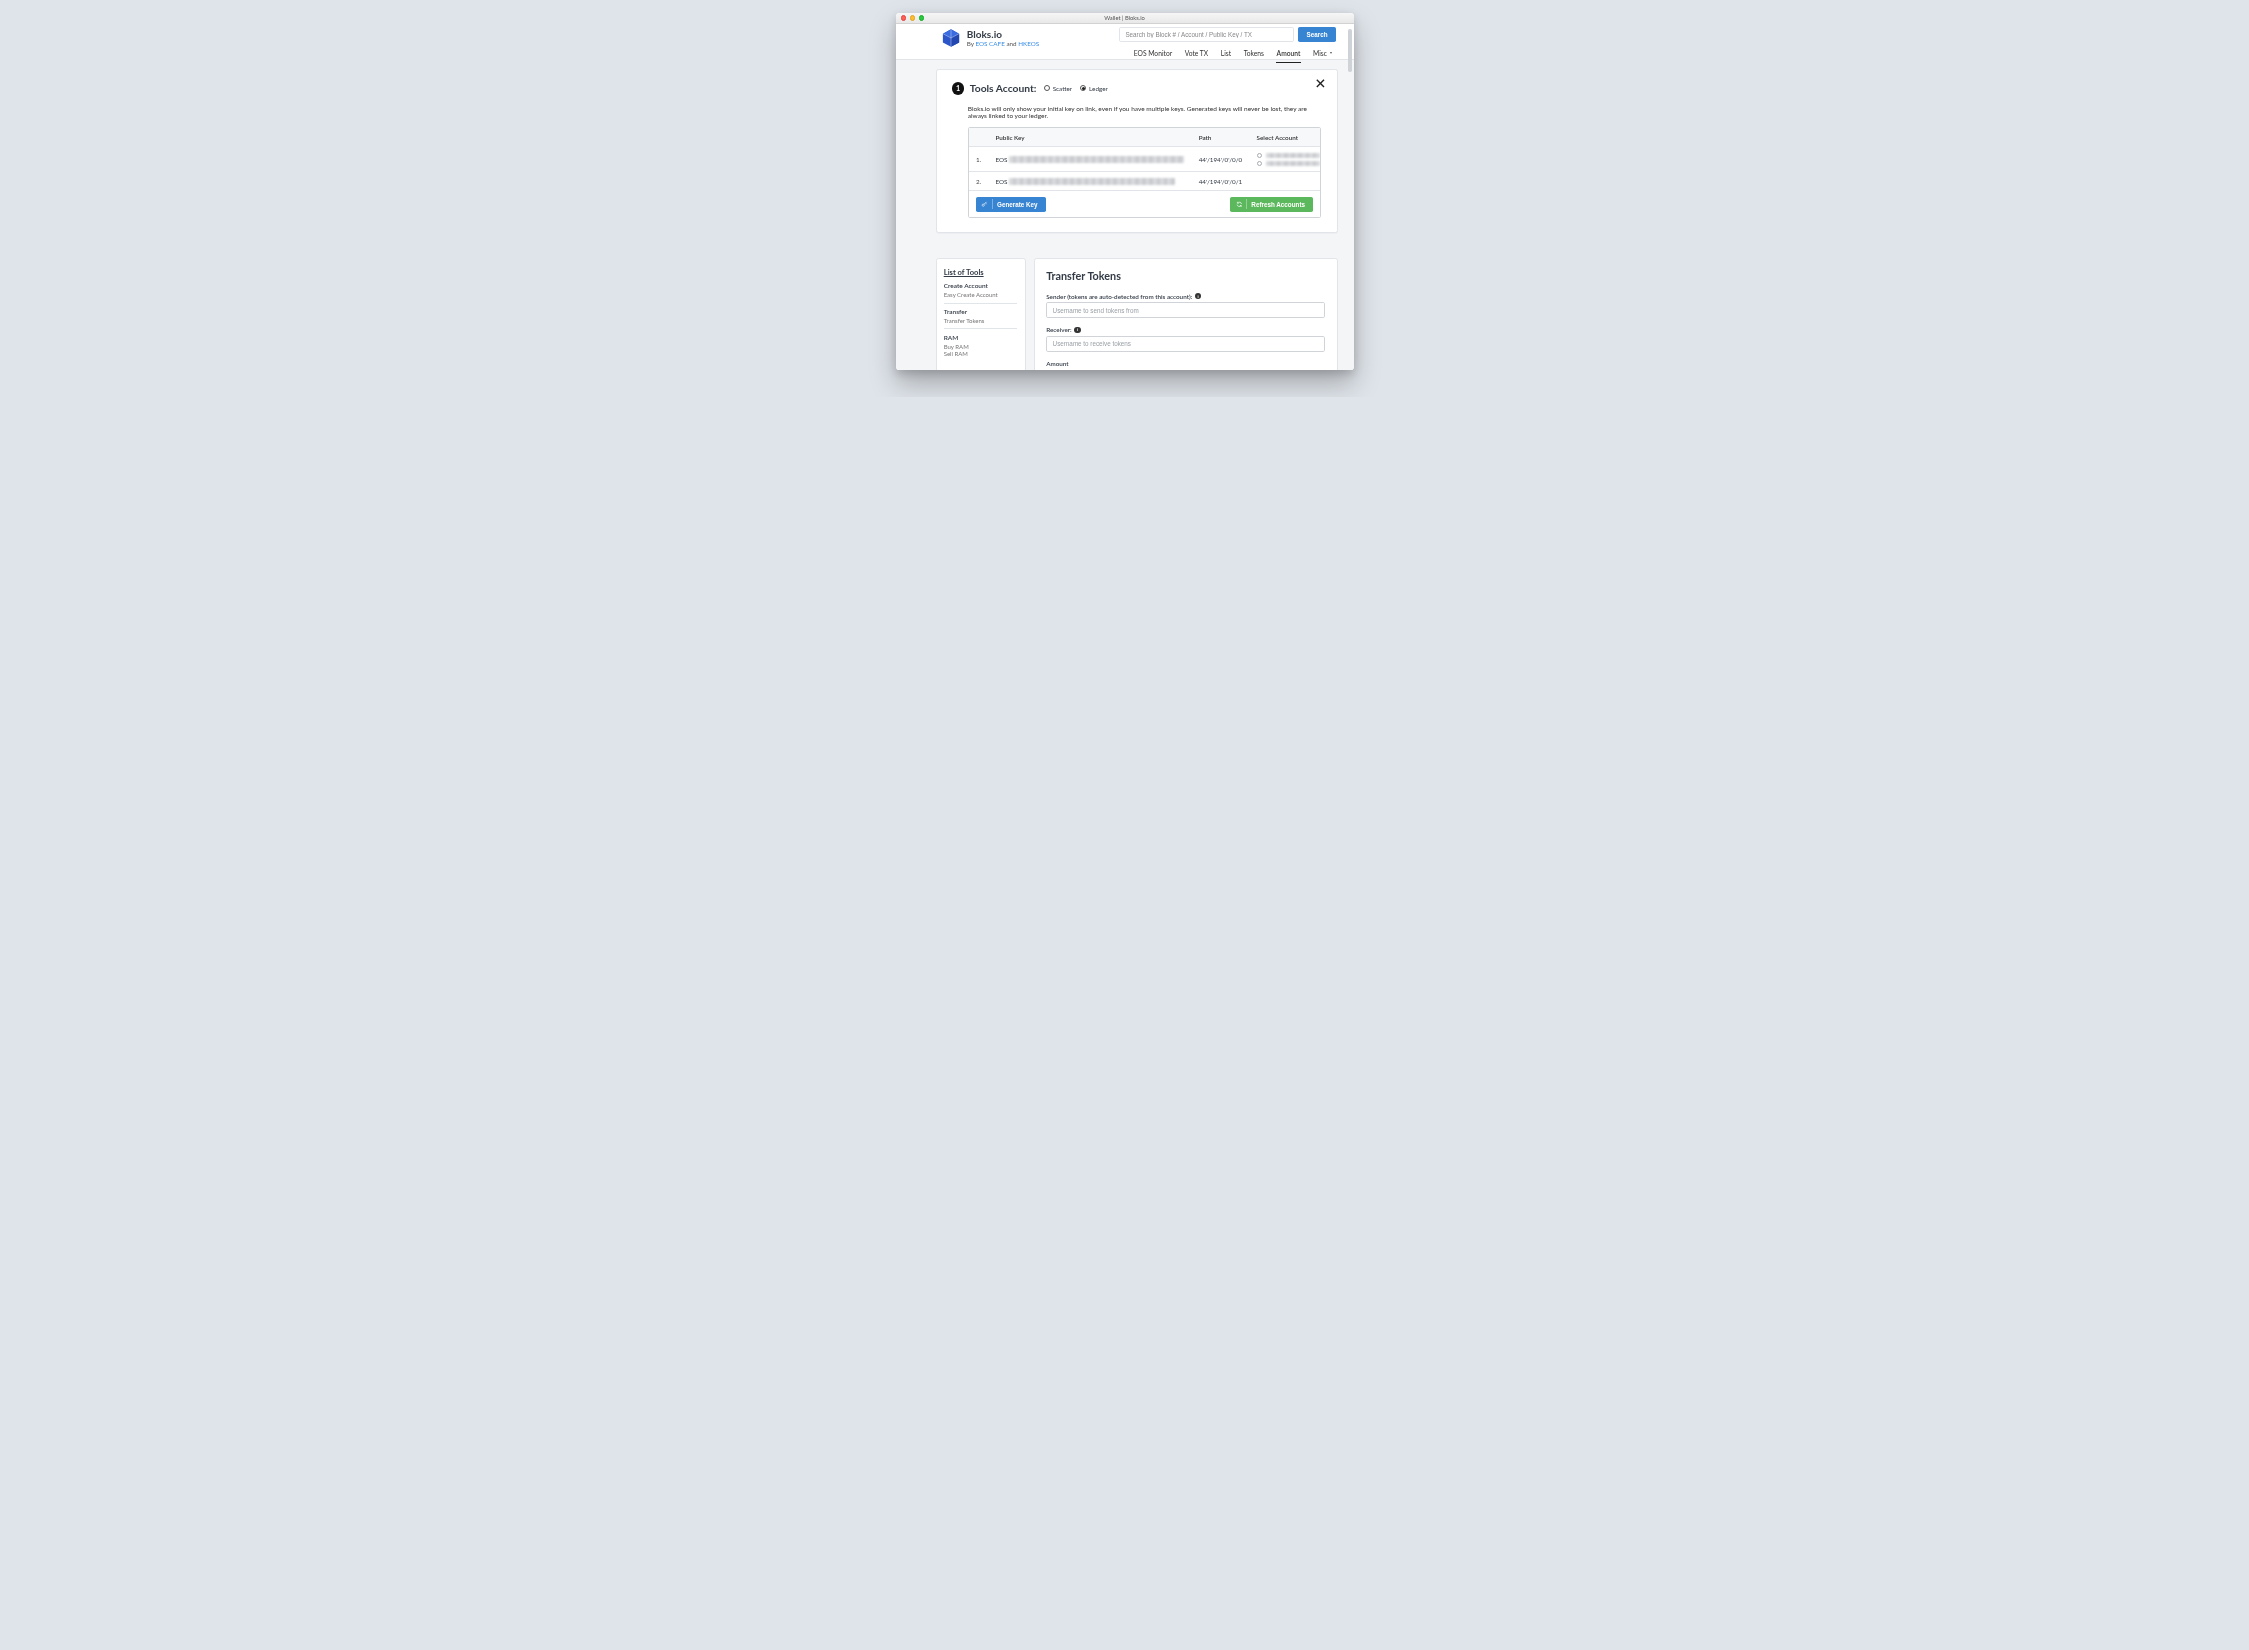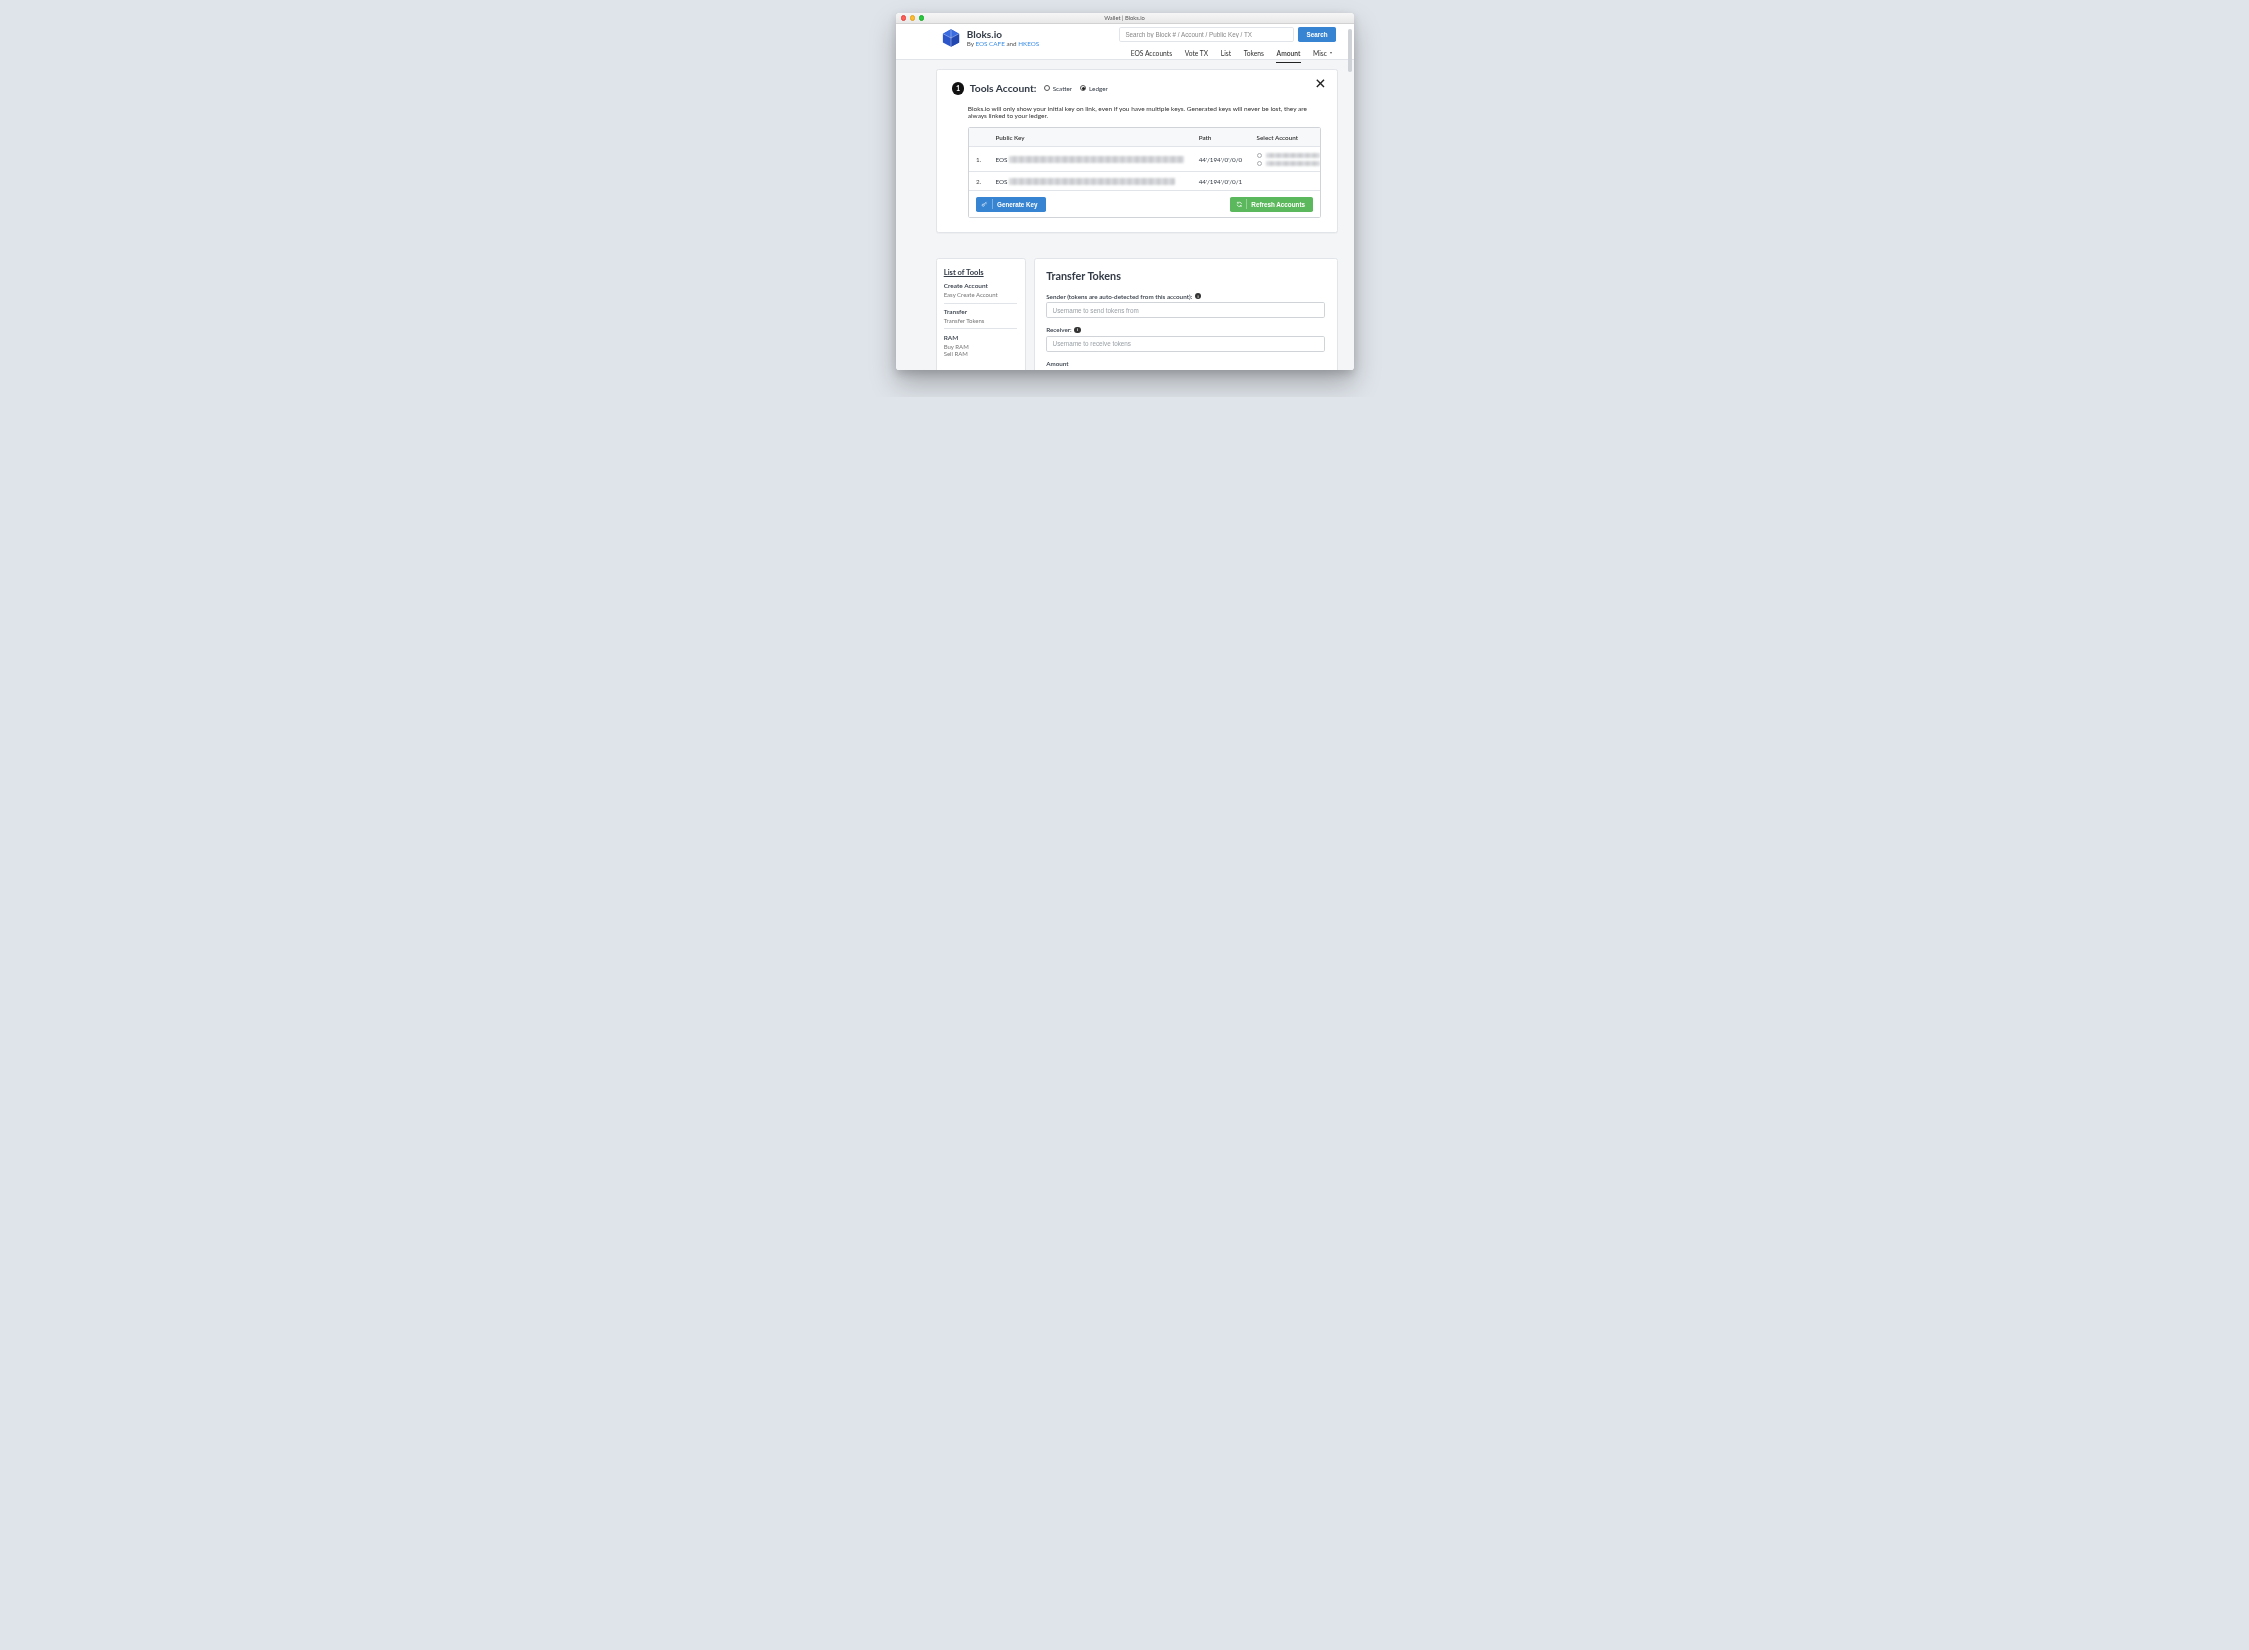--- a/index.html
+++ b/index.html
@@ -140,21 +140,21 @@
               <span>By </span><a href="#">EOS CAFE</a><span> and </span><a href="#">HKEOS</a>
             </div>
           </div>
         </div>
         <div class="header-right">
           <div class="search-row">
             <input class="search-input" placeholder="Search by Block # / Account / Public Key / TX" style="">
             <button class="btn btn-blue">Search</button>
           </div>
           <nav class="main-nav">
-            <a class="nav-item">EOS Accounts</a>
+            <a class="nav-item">EOS Monitor</a>
             <a class="nav-item">Vote TX</a>
             <a class="nav-item">List</a>
             <a class="nav-item">Tokens</a>
             <a class="nav-item active">Amount</a>
             <a class="nav-item">
                 <span>Misc</span>
                 <span class="caret-down"></span>
               </a>
           </nav>
         </div>

